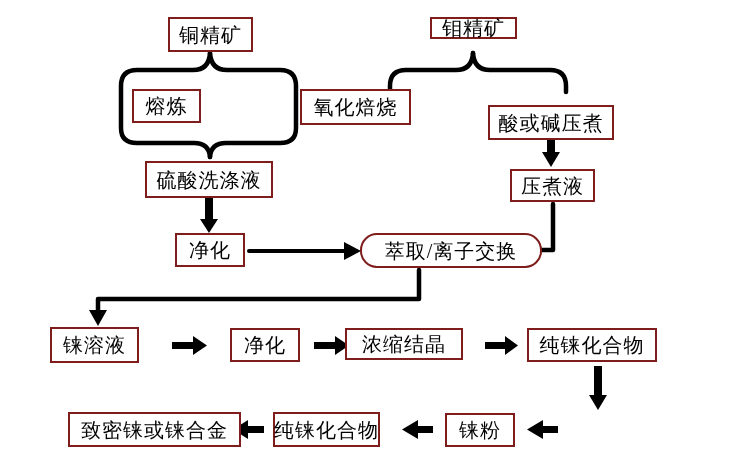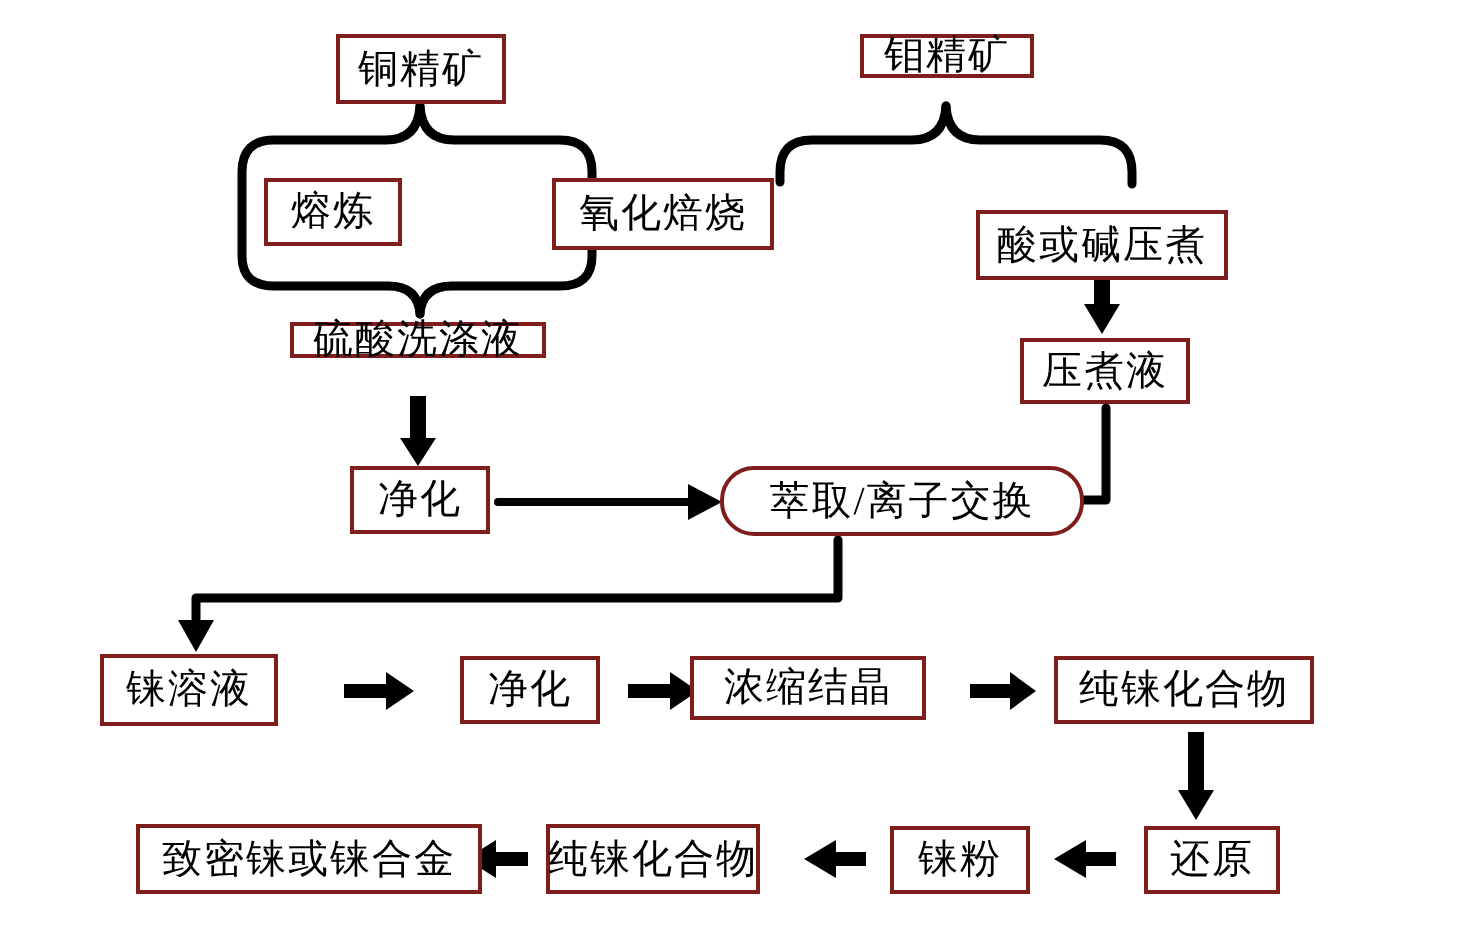--- a/index.html
+++ b/index.html
@@ -28,23 +28,23 @@
     letter-spacing: 1px;
     color: #000000;
     white-space: nowrap;
     line-height: 1;
     font-family: Liberation Serif, serif;
   }
   
   .n-copper        { left:168px; top:17px;  width:85px;  height:35px; }
   .n-moly          { left:430px; top:17px;  width:87px;  height:22px; }
   .n-smelt         { left:86px;  top:89px;  width:69px;  height:34px;margin-left:46px; }
-  .n-oxid          { left:276px; top:89px;  width:111px; height:36px; }
+  .n-oxid          { left:300px; top:89px;  width:111px; height:36px; }
   .n-acid          { left:488px; top:90px;  width:126px; height:35px;margin-top:15px; }
-  .n-wash          { left:145px; top:161px; width:128px; height:18px; }
+  .n-wash          { left:145px; top:161px; width:128px; height:37px; }
   .n-pliq          { left:510px; top:169px; width:85px;  height:33px; }
   .n-pur1          { left:175px; top:233px; width:70px;  height:34px; }
   .n-extr          { left:360px; top:233px; width:182px; height:35px;border-radius:17px; }
   .n-rsol          { left:50px;  top:327px; width:89px;  height:36px; }
   .n-pur2          { left:230px; top:328px; width:70px;  height:34px; }
   .n-cryst         { left:345px; top:328px; width:118px; height:32px; }
   .n-pcomp         { left:527px; top:328px; width:130px; height:34px; }
   .n-dense         { left:52px;  top:412px; width:173px; height:35px;margin-left:16px; }
   .n-pmet          { left:273px; top:412px; width:107px; height:35px; }
   .n-rpow          { left:445px; top:413px; width:70px;  height:34px; }
@@ -122,15 +122,14 @@
   <div class="node n-pliq">压煮液</div>
   <div class="node n-pur1">净化</div>
   <div class="node n-extr">萃取/离子交换</div>
   <div class="node n-rsol">铼溶液</div>
   <div class="node n-pur2">净化</div>
   <div class="node n-cryst">浓缩结晶</div>
   <div class="node n-pcomp">纯铼化合物</div>
   <div class="node n-dense">致密铼或铼合金</div>
   <div class="node n-pmet">纯铼化合物</div>
   <div class="node n-rpow">铼粉</div>
-  <div class="node n-red">还原</div>
 
 </div>
 
 </body></html>

